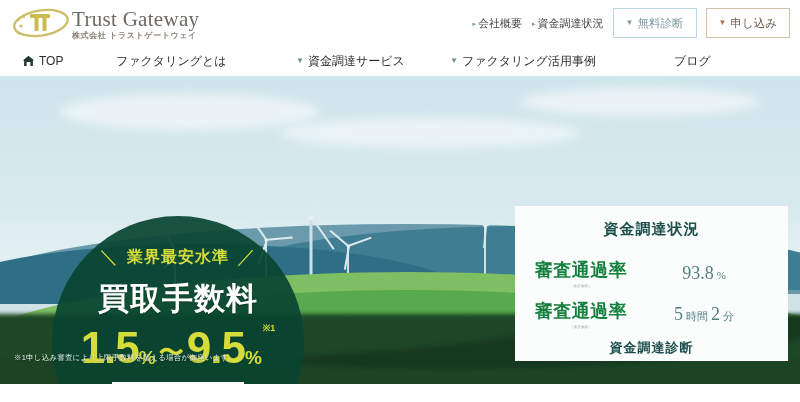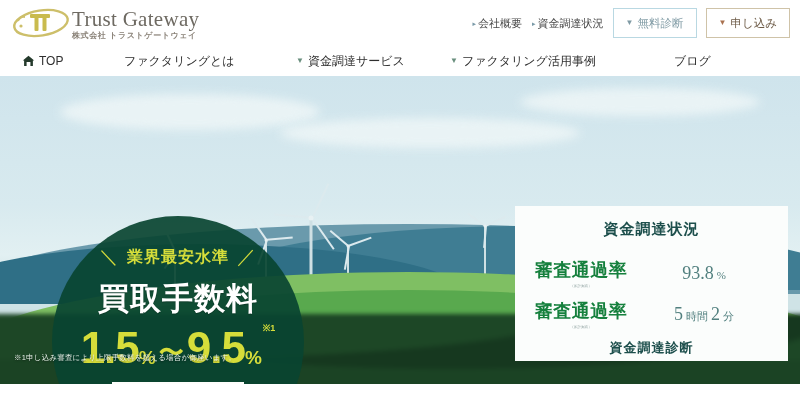--- a/index.html
+++ b/index.html
@@ -249,21 +249,21 @@
   <div class="nav" style="position:relative;">
     <div class="nav-item" style="position:absolute;left:22px;">
       <span class="home-ico">
         <svg width="13" height="12" viewBox="0 0 13 12">
           <path d="M6.5 0.7 L12.2 5.4 H10.9 V11 H2.1 V5.4 H0.8 Z" fill="#243a2c"></path>
           <rect x="4.6" y="7" width="3.8" height="4" fill="#fff"></rect>
         </svg>
       </span>
       <span>TOP</span>
     </div>
-    <div class="nav-item" style="position:absolute;left:124px;text-align:center;">
+    <div class="nav-item" style="position:absolute;left:116px;text-align:center;">
       <span>ファクタリングとは</span>
     </div>
     <div class="nav-item" style="position:absolute;left:296px;">
       <span class="chev">▼</span>
       <span>資金調達サービス</span>
     </div>
     <div class="nav-item" style="position:absolute;left:450px;">
       <span class="chev">▼</span>
       <span>ファクタリング活用事例</span>
     </div>

